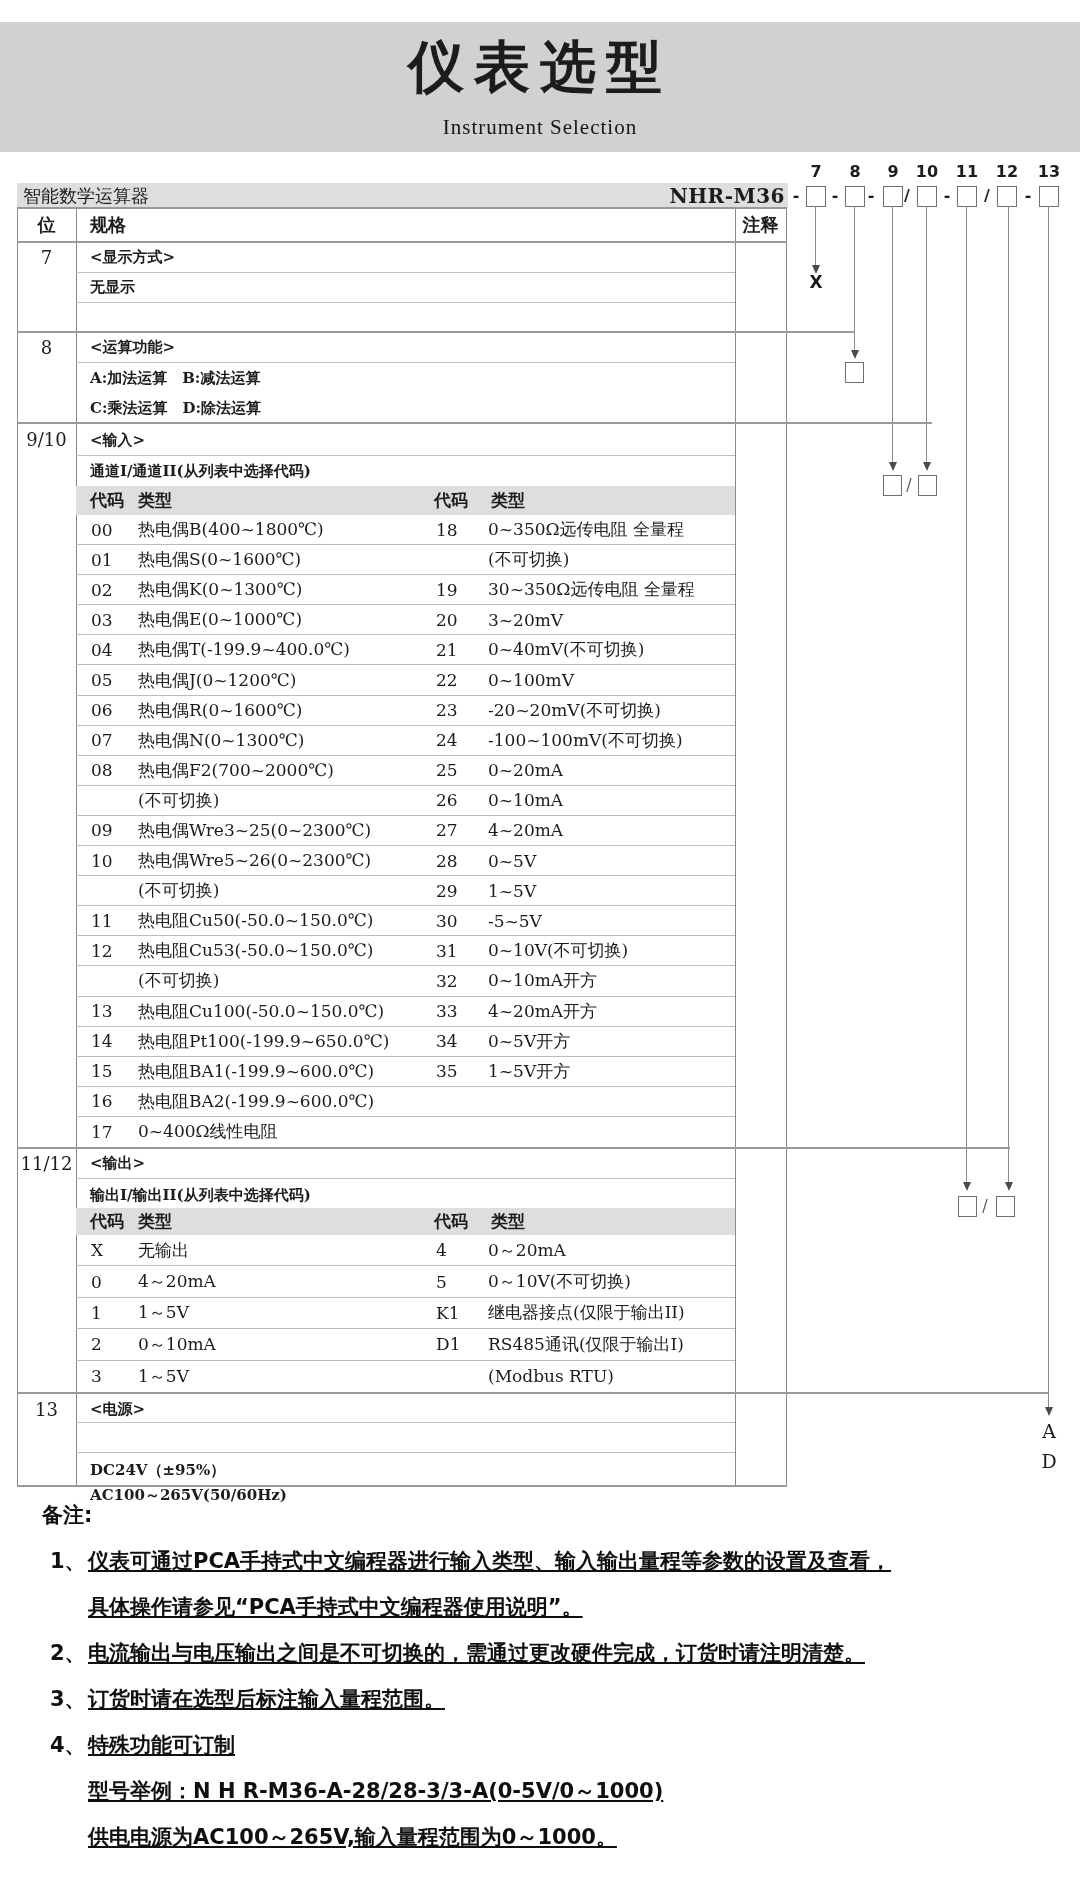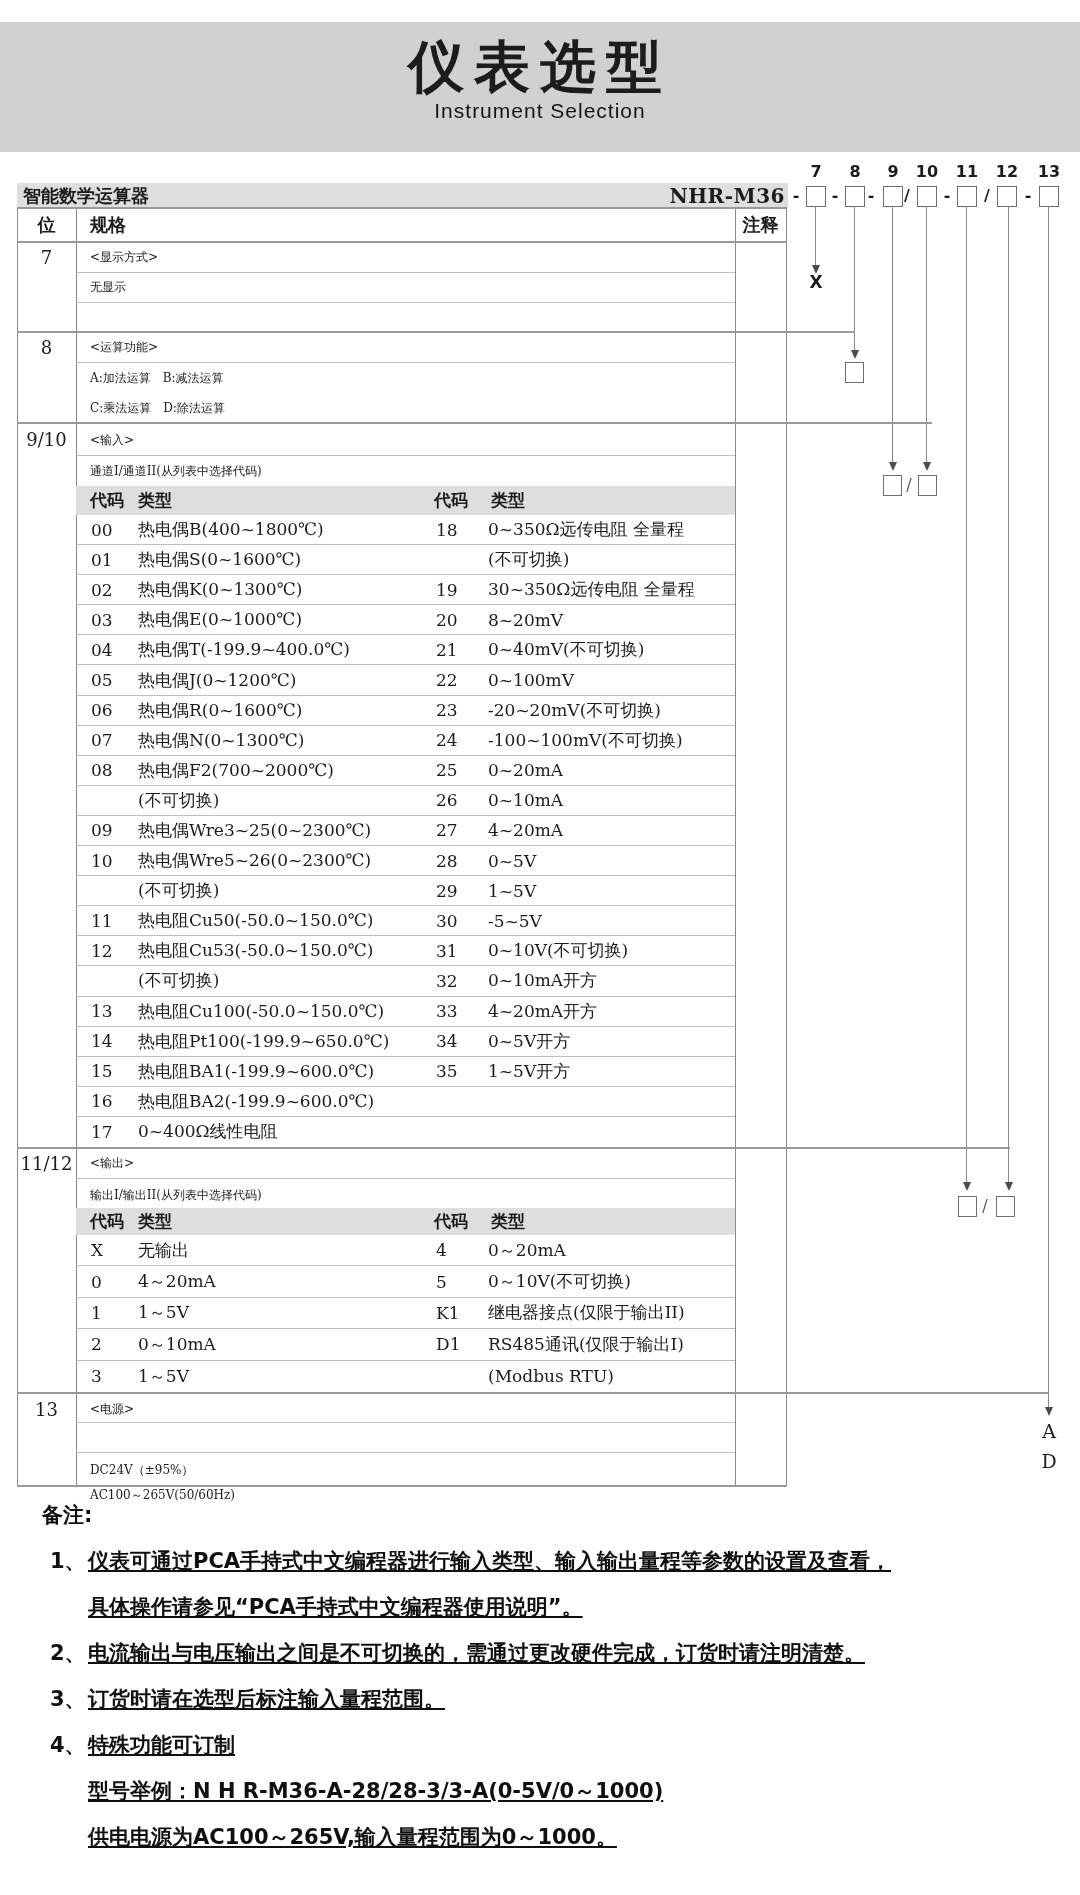--- a/index.html
+++ b/index.html
@@ -2,25 +2,25 @@
 <html><head>
 <meta charset="utf-8">
 <style>
   html,body{margin:0;padding:0;background:#fff;}
   .page{position:relative;width:1080px;height:1895px;background:#fff;overflow:hidden;
         font-family:"DejaVu Serif","Liberation Serif",serif;color:#1c1c1c;}
   
   .banner{position:absolute;left:0;top:22px;width:1080px;height:130px;background:#d1d1d1;text-align:center;}
   .banner .t{font-family:"DejaVu Sans","Liberation Sans",sans-serif;font-weight:800;font-size:56px;
              letter-spacing:10px;line-height:1.05;padding-top:16px;}
-  .banner .s{font-family:Liberation Sans, sans-serif;font-size:21px;letter-spacing:1px;margin-top:2px;color:#161616;}
+  .banner .s{font-family:Liberation Serif, serif;font-size:21px;letter-spacing:1px;margin-top:18px;color:#161616;}
   
   .modelbar{position:absolute;left:17px;top:183px;width:771px;height:25px;background:#dedede;
             display:flex;justify-content:space-between;align-items:center;}
-  .modelbar .pn{font-weight:bold;font-size:18px;padding-left:6px;}
+  .modelbar .pn{font-weight:normal;font-size:18px;padding-left:6px;}
   .modelbar .pm{font-weight:bold;font-size:20px;padding-right:3px;letter-spacing:.5px;margin-left:19px;}
   
   .pos-num{position:absolute;top:162px;width:24px;text-align:center;
            font-family:"DejaVu Sans","Liberation Sans",sans-serif;font-weight:bold;font-size:16px;}
   .code-box{position:absolute;top:186px;width:18px;height:19px;border:1px solid #6f6f6f;background:#fff;}
   .sep{position:absolute;top:184px;width:14px;height:24px;line-height:24px;text-align:center;
        font-weight:bold;font-size:16px;font-family:"DejaVu Sans","Liberation Sans",sans-serif;}
   .vline{position:absolute;width:1px;background:#8a8a8a;}
   .hline{position:absolute;height:2px;background:#9a9a9a;}
   .hline.light{height:1px;background:#bfbfbf;}
@@ -28,21 +28,21 @@
        border-top:9px solid #4a4a4a;}
   .cbox{position:absolute;width:17px;height:19px;border:1px solid #6f6f6f;background:#fff;}
   .cslash{position:absolute;width:16px;text-align:center;font-size:16px;height:22px;line-height:22px;color:#555;}
   .bigX{position:absolute;width:22px;text-align:center;font-family:"DejaVu Sans","Liberation Sans",sans-serif;
         font-weight:bold;font-size:17px;}
   .adcode{position:absolute;width:22px;text-align:center;font-size:19px;}
   
   .hdr{position:absolute;top:208px;height:34px;line-height:34px;font-weight:bold;font-size:18px;}
   .center{text-align:center;}
   .poslabel{position:absolute;left:17px;width:59px;text-align:center;font-size:18px;height:30px;line-height:32px;}
-  .spec{position:absolute;left:90px;font-size:12px;font-weight:normal;height:30px;line-height:30px;white-space:pre;}
+  .spec{position:absolute;left:90px;font-size:15px;font-weight:bold;height:30px;line-height:30px;white-space:pre;}
   .band{position:absolute;left:76px;width:659px;background:#dedede;}
   .band span{position:absolute;top:0;font-weight:bold;font-size:17px;}
   .grid{position:absolute;left:76px;width:659px;display:grid;}
   .grow{display:grid;grid-template-columns:62px 292px 58px 1fr;align-items:center;
         border-bottom:1px solid #bdbdbd;font-size:17px;}
   .grow:last-child{border-bottom:none;}
   .grow .c1{padding-left:15px;}
   .grow .c2{padding-left:6px;}
   .grow span{white-space:pre;}
   
@@ -181,21 +181,21 @@
         <span class="c1">02</span>
         <span class="t1">热电偶K(0~1300℃)</span>
         <span class="c2">19</span>
         <span class="t2">30~350Ω远传电阻 全量程</span>
       </div>
 
       <div class="grow">
         <span class="c1">03</span>
         <span class="t1">热电偶E(0~1000℃)</span>
         <span class="c2">20</span>
-        <span class="t2">8~20mV</span>
+        <span class="t2">3~20mV</span>
       </div>
 
       <div class="grow">
         <span class="c1">04</span>
         <span class="t1">热电偶T(-199.9~400.0℃)</span>
         <span class="c2">21</span>
         <span class="t2">0~40mV(不可切换)</span>
       </div>
 
       <div class="grow">

